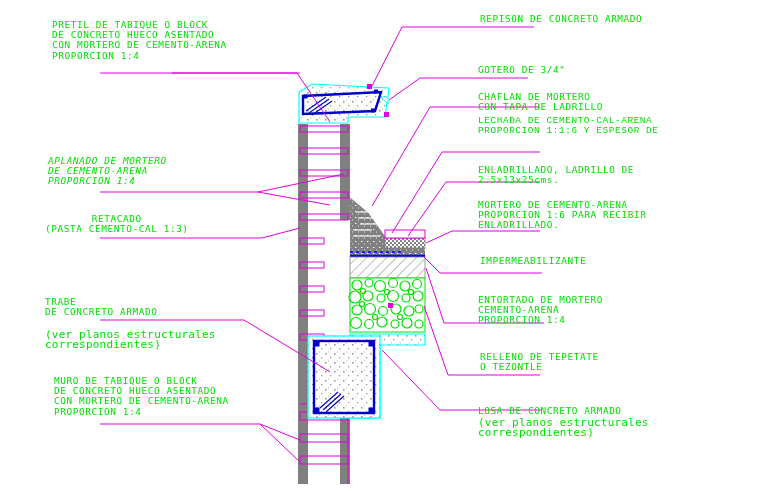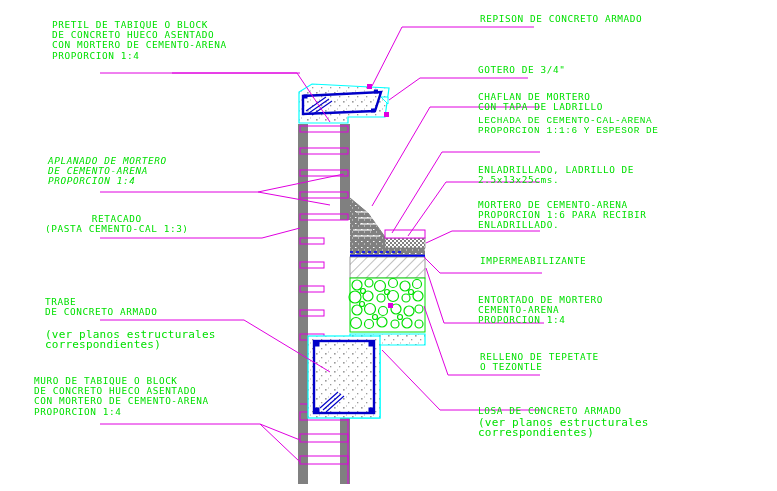--- a/index.html
+++ b/index.html
@@ -224,21 +224,21 @@
       <line x1="474" y1="410" x2="542" y2="410"></line>
     </g>
   </svg>
 
   <div id="notes-left">
       <div class="note" style="left: 52px; top: 20px;"><div>PRETIL DE TABIQUE O BLOCK</div><div>DE CONCRETO HUECO ASENTADO</div><div>CON MORTERO DE CEMENTO-ARENA</div><div>PROPORCION 1:4</div></div>
       <div class="note" style="left: 48px; top: 156px; font-style: italic;"><div>APLANADO DE MORTERO</div><div>DE CEMENTO-ARENA</div><div>PROPORCION 1:4</div></div>
       <div class="note" style="left: 45px; top: 214px; text-align: center;"><div>RETACADO</div><div>(PASTA CEMENTO-CAL 1:3)</div></div>
       <div class="note" style="left: 45px; top: 297px;"><div>TRABE</div><div>DE CONCRETO ARMADO</div></div>
       <div class="note sm" style="left: 45px; top: 330px;"><div>(ver planos estructurales</div><div>correspondientes)</div></div>
-      <div class="note" style="left: 34px; top: 376px;"><div>MURO DE TABIQUE O BLOCK</div><div>DE CONCRETO HUECO ASENTADO</div><div>CON MORTERO DE CEMENTO-ARENA</div><div>PROPORCION 1:4</div></div>
+      <div class="note" style="left: 54px; top: 376px;"><div>MURO DE TABIQUE O BLOCK</div><div>DE CONCRETO HUECO ASENTADO</div><div>CON MORTERO DE CEMENTO-ARENA</div><div>PROPORCION 1:4</div></div>
     </div>
   <div id="notes-right">
       <div class="note" style="left: 480px; top: 14px;"><div>REPISON DE CONCRETO ARMADO</div></div>
       <div class="note" style="left: 478px; top: 65px;"><div>GOTERO DE 3/4"</div></div>
       <div class="note" style="left: 478px; top: 92px;"><div>CHAFLAN DE MORTERO</div><div>CON TAPA DE LADRILLO</div></div>
       <div class="note" style="left: 478px; top: 116px; font-family: Liberation Mono, monospace;"><div>LECHADA DE CEMENTO-CAL-ARENA</div><div>PROPORCION 1:1:6 Y ESPESOR DE</div></div>
       <div class="note" style="left: 478px; top: 165px;"><div>ENLADRILLADO, LADRILLO DE</div><div>2.5x13x25cms.</div></div>
       <div class="note" style="left: 478px; top: 200px;"><div>MORTERO DE CEMENTO-ARENA</div><div>PROPORCION 1:6 PARA RECIBIR</div><div>ENLADRILLADO.</div></div>
       <div class="note" style="left: 480px; top: 256px;"><div>IMPERMEABILIZANTE</div></div>
       <div class="note" style="left: 478px; top: 295px;"><div>ENTORTADO DE MORTERO</div><div>CEMENTO-ARENA</div><div>PROPORCION 1:4</div></div>

